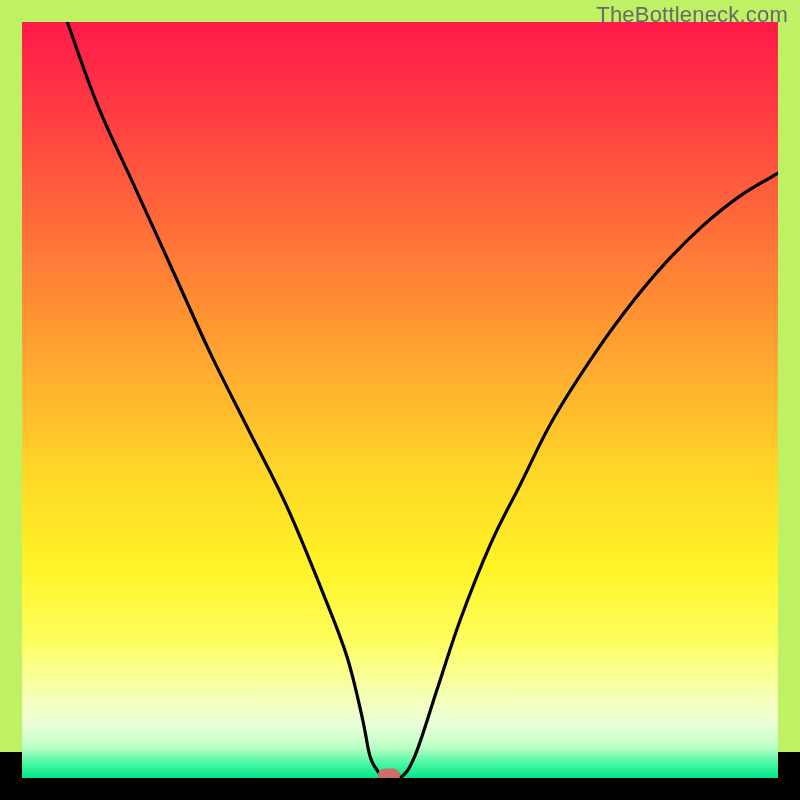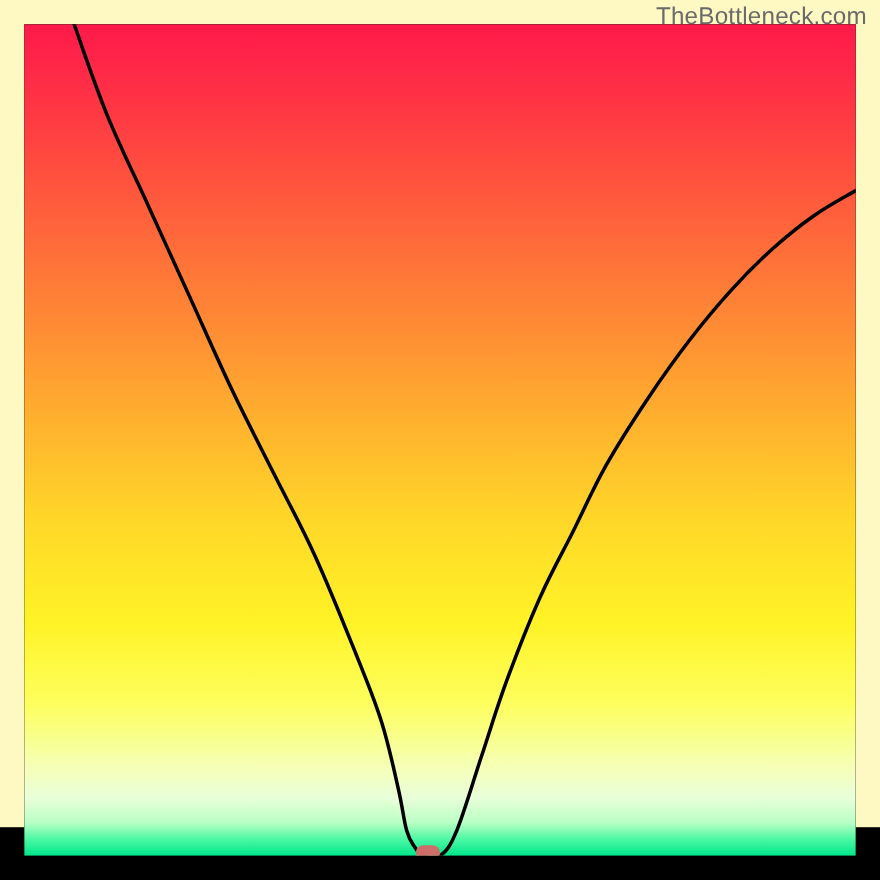--- a/index.html
+++ b/index.html
@@ -7,21 +7,21 @@
     padding: 0;
     width: 800px;
     height: 800px;
     overflow: hidden;
     background: #000;
     font-family: Arial, Helvetica, sans-serif;
   }
   .outer {
     width: 800px;
     height: 752px;
-    background: #fef9c3;
+    background: #bef264;
     position: relative;
   }
   .watermark {
     position: absolute;
     top: 2px;
     right: 12px;
     color: #6a6a6a;
     font-size: 22px;
     letter-spacing: 0.2px;
     user-select: none;

